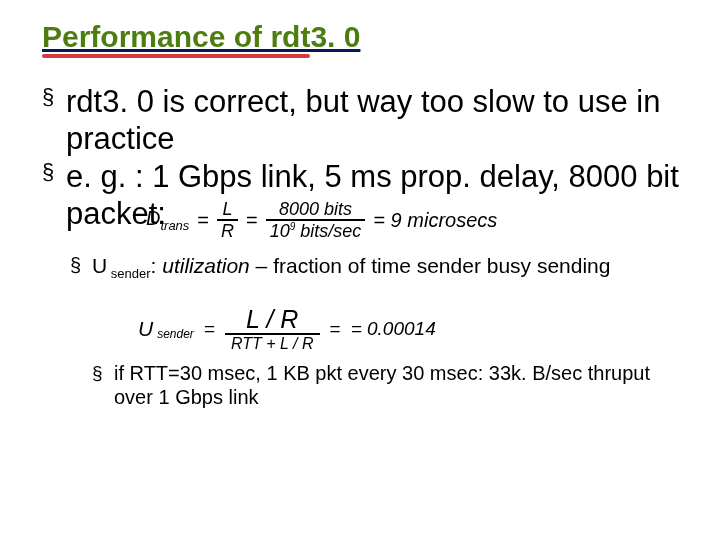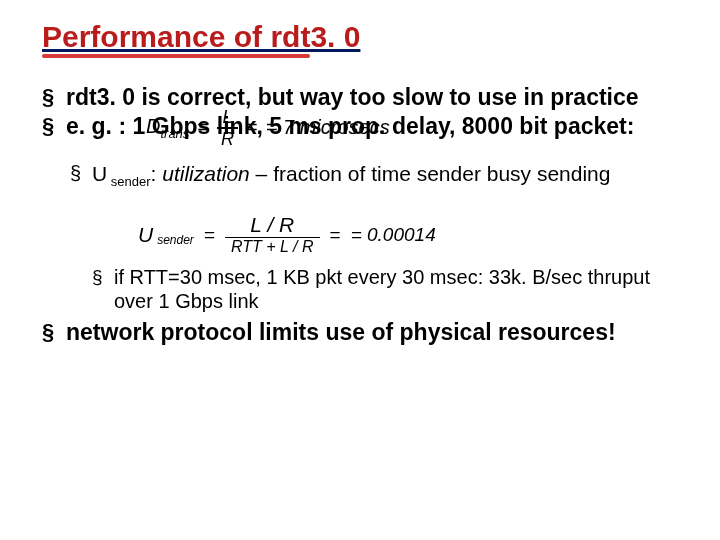--- a/index.html
+++ b/index.html
@@ -14,45 +14,44 @@
   .slide {
     box-sizing: border-box;
     width: 720px;
     height: 540px;
     padding: 20px 36px 20px 42px;
     position: relative;
   }
   .title {
     font-size: 30px;
     font-weight: bold;
-    color: #b91c1c;
+    color: #4d7c0f;
     text-decoration: underline;
     text-decoration-color: #001a5c;
     margin: 0 0 2px 0;
   }
   .title-accent {
     height: 4px;
     width: 268px;
     background: #d63a3a;
     border-radius: 2px;
     margin-top: -2px;
     margin-bottom: 26px;
   }
   ul.top {
     list-style: none;
     margin: 0;
     padding: 0;
   }
   ul.top > li {
     position: relative;
     padding-left: 24px;
-    font-size: 23px;
+    font-size: 31px;
     line-height: 1.18;
     margin-bottom: 2px;
-    font-weight: bold;
   }
   ul.top > li::before {
     content: "§";
     position: absolute;
     left: 0;
     top: 0;
     font-size: 22px;
   }
   .eqwrap {
     position: relative;
@@ -115,21 +114,21 @@
   }
   .formula-img .lhs { display:flex; align-items:center; gap:6px; }
   .formula-img .lhs .U { font-style: italic; font-size: 21px; }
   .formula-img .lhs .sublbl { font-size: 12px; font-style: italic; margin-top:10px; margin-left:-2px; }
   .bigfrac {
     display: inline-flex;
     flex-direction: column;
     align-items: center;
     line-height: 1.05;
   }
-  .bigfrac .n { font-size: 21px; font-style: italic; padding: 0 6px 1px 6px; }
+  .bigfrac .n { font-size: 25px; font-style: italic; padding: 0 6px 1px 6px; }
   .bigfrac .b { width: 100%; height: 1.5px; background:#000; }
   .bigfrac .d { font-size: 16px; font-style: italic; padding: 1px 6px 0 6px; }
   .val .n, .val .d { font-style: normal; }
 
   ul.subsub {
     list-style: none;
     margin: 6px 0 4px 0;
     padding: 0 0 0 22px;
   }
   ul.subsub > li {
@@ -164,21 +163,26 @@
   <div class="eqwrap">
     <div class="formula">
       <span class="sym"><span>D</span><sub>trans</sub></span>
       <span class="eq">=</span>
       <span class="frac">
         <span class="num">L</span>
         <span class="bar"></span>
         <span class="den">R</span>
       </span>
       <span class="eq">=</span>
-      <span class="sym">= 7 microsecs</span>
+      <span class="frac">
+        <span class="num">8000 bits</span>
+        <span class="bar"></span>
+        <span class="den"><span>10</span><sup>9</sup><span> bits/sec</span></span>
+      </span>
+      <span class="sym">= 9 microsecs</span>
     </div>
   </div>
 
   <ul class="sub">
     <li class="usender">
       <span>U</span><span class="subtxt"> sender</span><span>: </span><span class="ital">utilization</span><span> – fraction of time sender busy sending</span>
     </li>
   </ul>
 
   <div class="formula-img">
@@ -195,17 +199,14 @@
     <span>=</span>
     <span class="ital">= 0.00014</span>
   </div>
 
   <ul class="sub" style="margin-top:0;">
     <ul class="subsub">
       <li>if RTT=30 msec, 1 KB pkt every 30 msec: 33k. B/sec thruput over 1 Gbps link</li>
     </ul>
   </ul>
 
-  <ul class="top last-top">
-    <li>network protocol limits use of physical resources!</li>
-  </ul>
 
 </div>
 
 </body></html>

